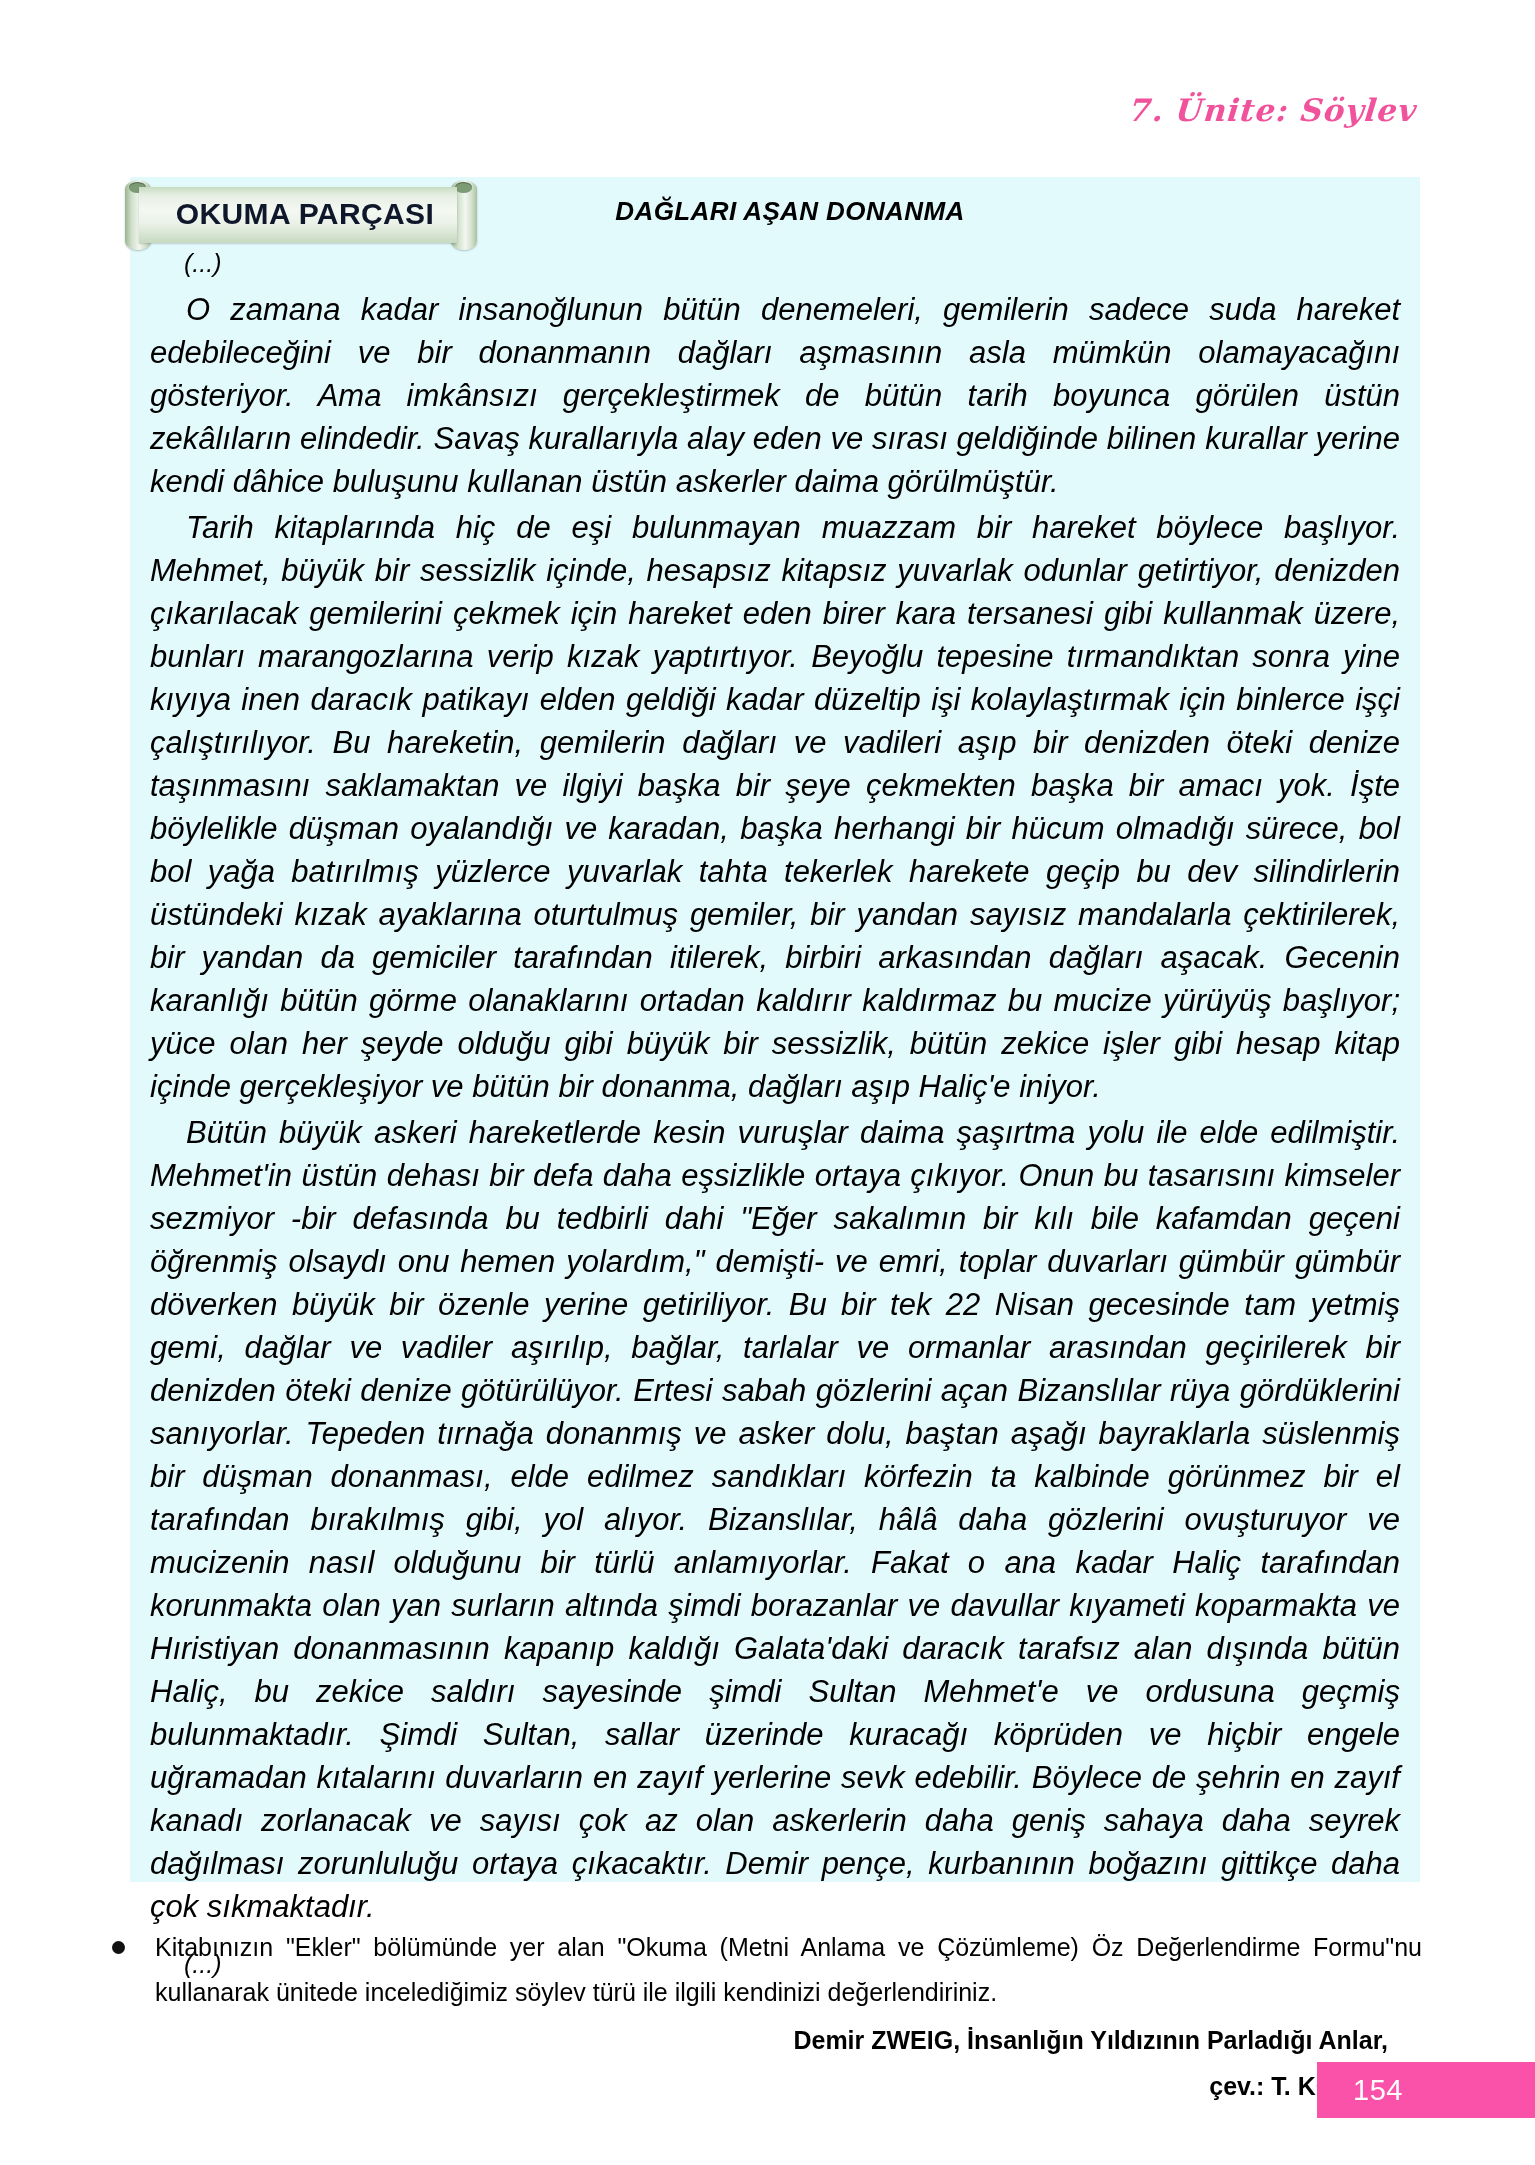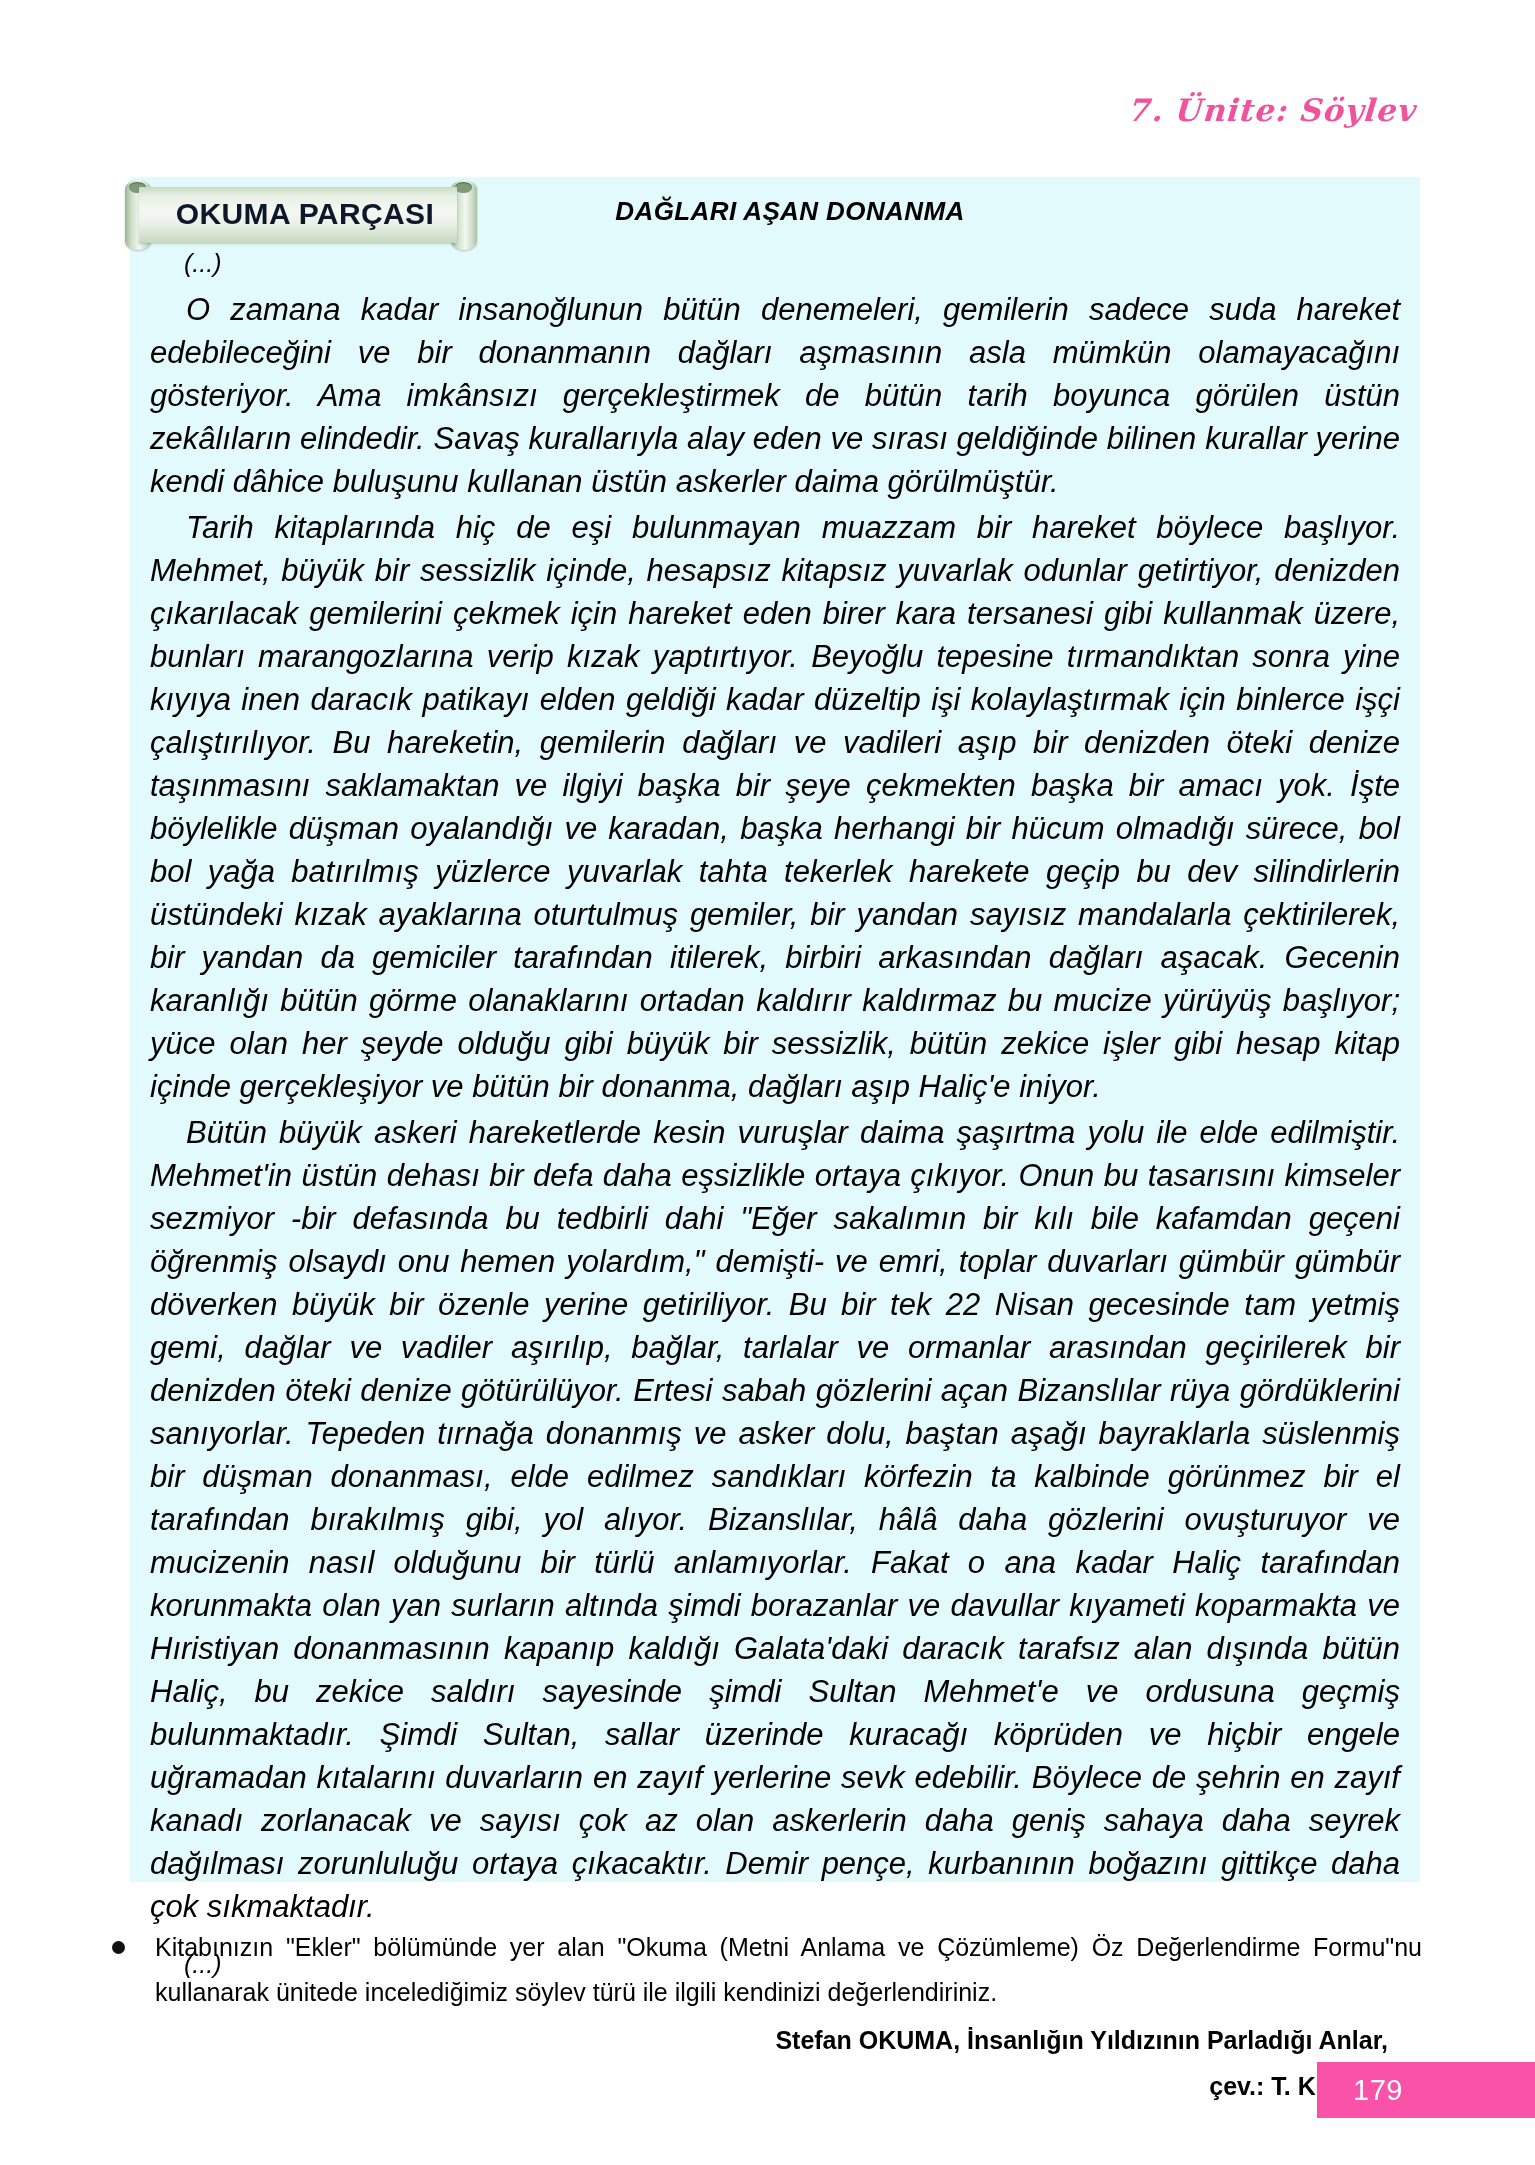--- a/index.html
+++ b/index.html
@@ -229,28 +229,28 @@
 
     <p class="body-par">O zamana kadar insanoğlunun bütün denemeleri, gemilerin sadece suda hareket edebileceğini ve bir donanmanın dağları aşmasının asla mümkün olamayacağını gösteriyor. Ama imkânsızı gerçekleştirmek de bütün tarih boyunca görülen üstün zekâlıların elindedir. Savaş kurallarıyla alay eden ve sırası geldiğinde bilinen kurallar yerine kendi dâhice buluşunu kullanan üstün askerler daima görülmüştür.</p>
 
     <p class="body-par">Tarih kitaplarında hiç de eşi bulunmayan muazzam bir hareket böylece başlıyor. Mehmet, büyük bir sessizlik içinde, hesapsız kitapsız yuvarlak odunlar getirtiyor, denizden çıkarılacak gemilerini çekmek için hareket eden birer kara tersanesi gibi kullanmak üzere, bunları marangozlarına verip kızak yaptırtıyor. Beyoğlu tepesine tırmandıktan sonra yine kıyıya inen daracık patikayı elden geldiği kadar düzeltip işi kolaylaştırmak için binlerce işçi çalıştırılıyor. Bu hareketin, gemilerin dağları ve vadileri aşıp bir denizden öteki denize taşınmasını saklamaktan ve ilgiyi başka bir şeye çekmekten başka bir amacı yok. İşte böylelikle düşman oyalandığı ve karadan, başka herhangi bir hücum olmadığı sürece, bol bol yağa batırılmış yüzlerce yuvarlak tahta tekerlek harekete geçip bu dev silindirlerin üstündeki kızak ayaklarına oturtulmuş gemiler, bir yandan sayısız mandalarla çektirilerek, bir yandan da gemiciler tarafından itilerek, birbiri arkasından dağları aşacak. Gecenin karanlığı bütün görme olanaklarını ortadan kaldırır kaldırmaz bu mucize yürüyüş başlıyor; yüce olan her şeyde olduğu gibi büyük bir sessizlik, bütün zekice işler gibi hesap kitap içinde gerçekleşiyor ve bütün bir donanma, dağları aşıp Haliç'e iniyor.</p>
 
     <p class="body-par">Bütün büyük askeri hareketlerde kesin vuruşlar daima şaşırtma yolu ile elde edilmiştir. Mehmet'in üstün dehası bir defa daha eşsizlikle ortaya çıkıyor. Onun bu tasarısını kimseler sezmiyor -bir defasında bu tedbirli dahi "Eğer sakalımın bir kılı bile kafamdan geçeni öğrenmiş olsaydı onu hemen yolardım," demişti- ve emri, toplar duvarları gümbür gümbür döverken büyük bir özenle yerine getiriliyor. Bu bir tek 22 Nisan gecesinde tam yetmiş gemi, dağlar ve vadiler aşırılıp, bağlar, tarlalar ve ormanlar arasından geçirilerek bir denizden öteki denize götürülüyor. Ertesi sabah gözlerini açan Bizanslılar rüya gördüklerini sanıyorlar. Tepeden tırnağa donanmış ve asker dolu, baştan aşağı bayraklarla süslenmiş bir düşman donanması, elde edilmez sandıkları körfezin ta kalbinde görünmez bir el tarafından bırakılmış gibi, yol alıyor. Bizanslılar, hâlâ daha gözlerini ovuşturuyor ve mucizenin nasıl olduğunu bir türlü anlamıyorlar. Fakat o ana kadar Haliç tarafından korunmakta olan yan surların altında şimdi borazanlar ve davullar kıyameti koparmakta ve Hıristiyan donanmasının kapanıp kaldığı Galata'daki daracık tarafsız alan dışında bütün Haliç, bu zekice saldırı sayesinde şimdi Sultan Mehmet'e ve ordusuna geçmiş bulunmaktadır. Şimdi Sultan, sallar üzerinde kuracağı köprüden ve hiçbir engele uğramadan kıtalarını duvarların en zayıf yerlerine sevk edebilir. Böylece de şehrin en zayıf kanadı zorlanacak ve sayısı çok az olan askerlerin daha geniş sahaya daha seyrek dağılması zorunluluğu ortaya çıkacaktır. Demir pençe, kurbanının boğazını gittikçe daha çok sıkmaktadır.</p>
 
     <div class="ellipsis-line bottom">(...)</div>
 
     <div class="attribution">
-      <span>Stefan OKUMA, </span><span class="work">İnsanlığın Yıldızının Parladığı Anlar,</span>
+      <span>Demir ZWEIG, </span><span class="work">İnsanlığın Yıldızının Parladığı Anlar,</span>
       <span class="translator">çev.: T. KOÇAŞ</span>
     </div>
 
   </div>
 
   <div class="activity">
     <span class="activity-bullet"></span>
     <span class="activity-text">Kitabınızın "Ekler" bölümünde yer alan "Okuma (Metni Anlama ve Çözümleme) Öz Değerlendirme Formu"nu kullanarak ünitede incelediğimiz söylev türü ile ilgili kendinizi değerlendiriniz.</span>
   </div>
 
   <div class="folio">
-    <span>179</span>
+    <span>154</span>
   </div>
 
 </div>
 
 </body></html>

